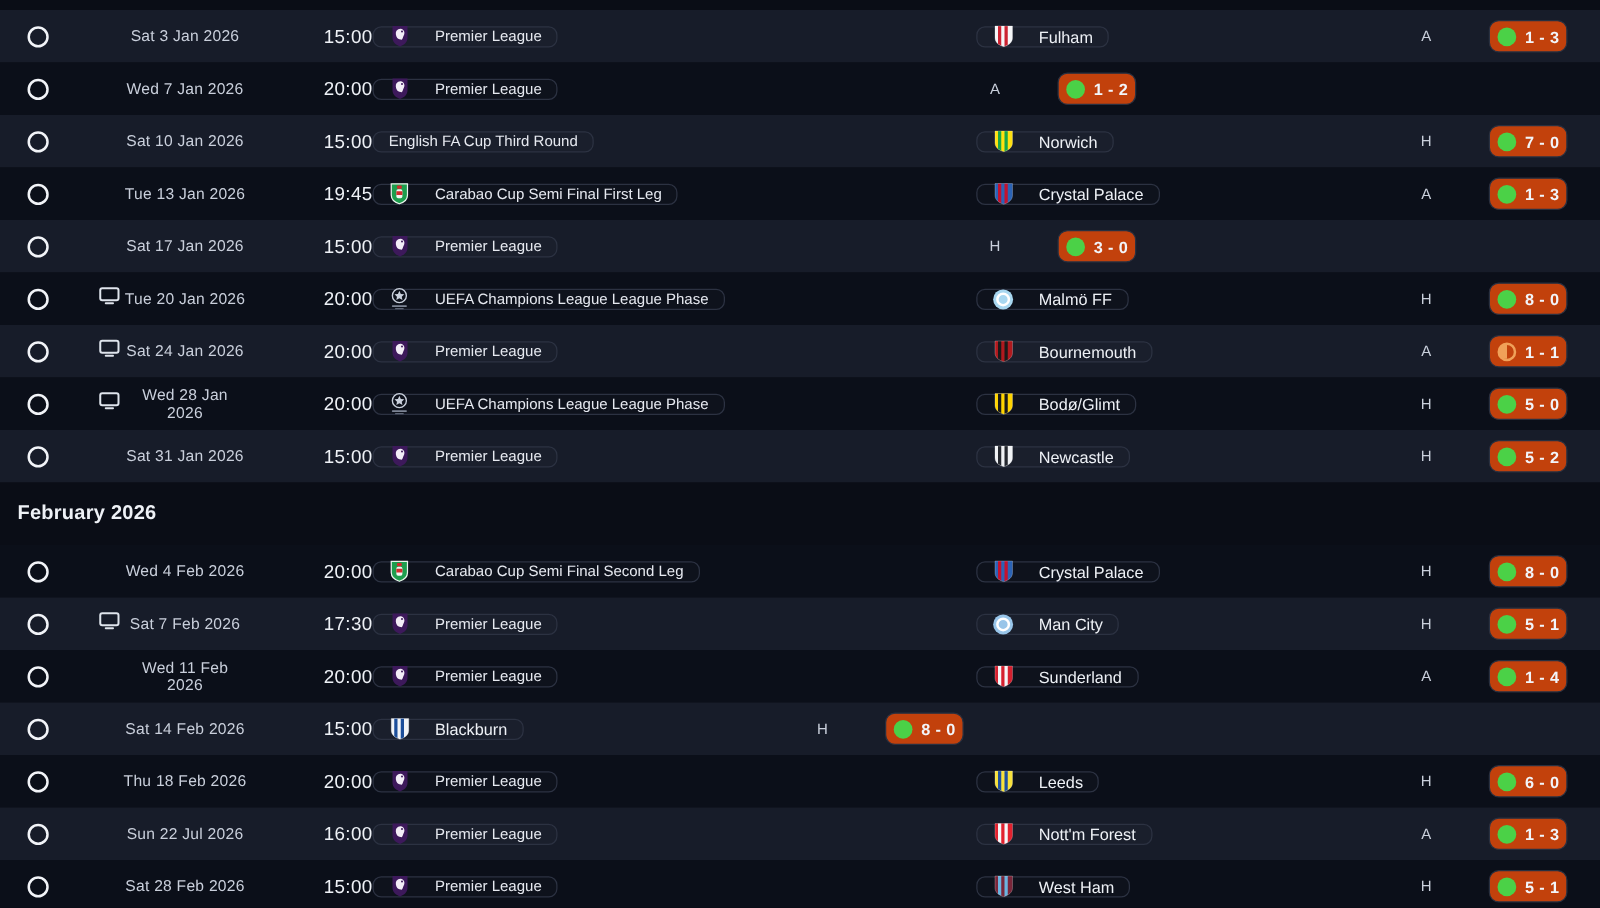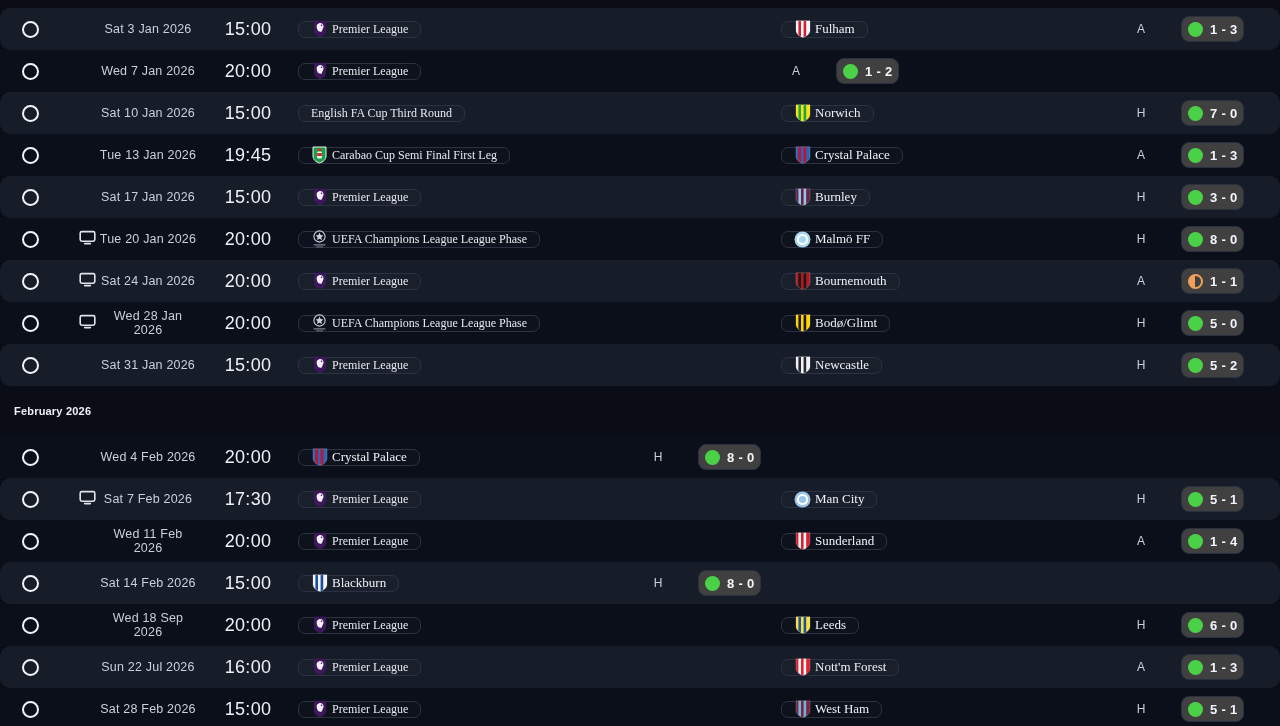--- a/index.html
+++ b/index.html
@@ -13,64 +13,64 @@
   #fixture-list { width:1280px; height:726px; overflow:hidden; }
   .top-spacer { height:8px; }
 
   .fixture-row {
     height:42px;
     display:flex;
     align-items:center;
     background:#0b0f19;
     cursor:pointer;
   }
-  .fixture-row.highlight { background:#171c29;border-radius:10px; }
+  .fixture-row.highlight { background:#171c29; }
 
   .c-status { width:77px; display:flex; align-items:center; }
   .status-circle {
     width:17px; height:17px; margin-left:22px;
     border:2.5px solid #f2f4f8; border-radius:50%;
   }
   .c-tv { width:21px; display:flex; align-items:center; justify-content:center; }
   .c-date { width:100px; text-align:center; font-size:12.5px; color:#c9cfdb; letter-spacing:.2px; }
-  .c-time { width:100px; text-align:center; font-size:18px; font-weight:500; color:#eef1f6; letter-spacing:.3px; }
+  .c-time { width:100px; text-align:right; font-size:15px; font-weight:500; color:#eef1f6; letter-spacing:.3px; }
   .c-comp { width:483px; display:flex; align-items:center; }
   .c-opp  { width:345px; display:flex; align-items:center; }
   .c-ha   { width:30px; text-align:center; font-size:12px; color:#c9cfdb; }
   .c-result { width:124px; display:flex; justify-content:flex-end; }
 
   .pill {
-    display:inline-flex; align-items:center; gap:4px;
+    display:inline-flex; align-items:center; gap:20px;
     height:17px; padding:0 12px;
     border:1px solid #2c3242; border-radius:7px;
     background:rgba(255,255,255,0.015);
-    font-size:12px; color:#e6e9f0; white-space:nowrap;font-family:Liberation Serif, serif;
+    font-size:12px; color:#e6e9f0; white-space:nowrap;
   }
   .pill.no-icon { padding:0 12px; }
   .opp-pill { font-size:13px; color:#eef1f6; }
   .pill .icon { display:inline-flex; align-items:center; justify-content:center; width:17px; }
 
   .result-badge {
-    width:63px; height:26px; margin-right:36px;
+    width:63px; height:26px; margin-right:26px;
     display:flex; align-items:center; gap:7px; padding-left:6px;
-    background:#404040; border:1px solid #293040; border-radius:8px;
+    background:#c2410c; border:1px solid #293040; border-radius:8px;
     font-size:13px; font-weight:600; color:#f2f5fa; letter-spacing:.3px;
   }
   .result-dot { width:15px; height:15px; border-radius:50%; flex:0 0 auto; }
   .result-dot.win  { background:var(--win); }
   .result-dot.draw {
     border:2px solid var(--draw);
     background:linear-gradient(90deg, var(--draw) 50%, transparent 50%);
     width:15px; height:15px;
   }
 
   .section-gap {
     height:50px; display:flex; align-items:center; padding-left:14px;
     background:#0a0d16;
-    font-size:11px; font-weight:700; color:#eef1f6; letter-spacing:.2px;
+    font-size:16px; font-weight:700; color:#eef1f6; letter-spacing:.2px;
   }
 </style>
 </head>
 <body>
 
 <div id="fixture-list">
   <div class="top-spacer"></div>
   <div id="sections-root">
   <div class="fixture-row highlight">
     <div class="c-status">
@@ -261,40 +261,20 @@
         <span class="icon comp-icon">
               <svg width="16" height="18" viewBox="0 0 16 18">
                 <path d="M2 .8h12v9.4c0 3.6-2.6 5.8-6 6.9-3.4-1.1-6-3.3-6-6.9z" fill="#3d195b"></path>
                 <path d="M5.2 4.6c1.4-1.9 4-2.2 5.4-.7 1.2 1.2 1.2 3.1.3 4.6-.6 1-.5 2.1-1.5 3.2-.9-.3-2.8-.2-3.6-1.3C4.6 8.7 4.2 6 5.2 4.6z" fill="#f3eef7"></path>
                 <circle cx="9.6" cy="5.2" r=".8" fill="#3d195b"></circle>
               </svg>
             </span>
         <span class="comp-label">Premier League</span>
       </span>
     </div>
-    <div class="c-opp">
-      <span class="pill opp-pill">
-        <span class="icon crest-icon">
-              <svg width="16" height="18" viewBox="0 0 16 18">
-                <defs>
-                  <clipPath id="crestclip4">
-                    <path d="M1 .8h14v9.4c0 3.7-3 6-7 7.2-4-1.2-7-3.5-7-7.2z"></path>
-                  </clipPath>
-                </defs>
-                <path d="M1 .8h14v9.4c0 3.7-3 6-7 7.2-4-1.2-7-3.5-7-7.2z" fill="#6a1f45"></path>
-                <g clip-path="url(#crestclip4)">
-                  <rect x="3.4" y="0" width="2.6" height="18" fill="#8ec6e8"></rect>
-                  <rect x="8.6" y="0" width="2.6" height="18" fill="#8ec6e8"></rect>
-                </g>
-                <path d="M1 .8h14v9.4c0 3.7-3 6-7 7.2-4-1.2-7-3.5-7-7.2z" fill="none" stroke="rgba(255,255,255,.28)" stroke-width=".7"></path>
-              </svg>
-            </span>
-        <span class="opp-label">Burnley</span>
-      </span>
-    </div>
     <div class="c-ha">H</div>
     <div class="c-result">
       <span class="result-badge">
         <span class="result-dot win"></span>
         <span class="result-score">3 - 0</span>
       </span>
     </div>
   </div>
 
   <div class="fixture-row">
@@ -505,20 +485,33 @@
 
   <div class="fixture-row">
     <div class="c-status">
       <div class="status-circle"></div>
     </div>
     <div class="c-tv">
       <span class="tv-slot"></span>
     </div>
     <div class="c-date">Wed 4 Feb 2026</div>
     <div class="c-time">20:00</div>
+    <div class="c-comp">
+      <span class="pill comp-pill">
+        <span class="icon comp-icon">
+              <svg width="15" height="18" viewBox="0 0 15 18">
+                <path d="M1 1h13v9c0 3.7-2.8 5.9-6.5 7C3.8 15.9 1 13.7 1 10z" fill="#1d9e4d" stroke="#e9f4ec" stroke-width="1"></path>
+                <rect x="5.6" y="2.4" width="3.8" height="2.6" rx=".6" fill="#d02c2c"></rect>
+                <rect x="5.1" y="5.4" width="4.8" height="7.2" rx="1.4" fill="#f2f5f2"></rect>
+                <rect x="5.1" y="7" width="4.8" height="3" fill="#d02c2c"></rect>
+              </svg>
+            </span>
+        <span class="comp-label">Carabao Cup Semi Final Second Leg</span>
+      </span>
+    </div>
     <div class="c-opp">
       <span class="pill opp-pill">
         <span class="icon crest-icon">
               <svg width="16" height="18" viewBox="0 0 16 18">
                 <defs>
                   <clipPath id="crestclip8">
                     <path d="M1 .8h14v9.4c0 3.7-3 6-7 7.2-4-1.2-7-3.5-7-7.2z"></path>
                   </clipPath>
                 </defs>
                 <path d="M1 .8h14v9.4c0 3.7-3 6-7 7.2-4-1.2-7-3.5-7-7.2z" fill="#2b63b5"></path>
@@ -673,21 +666,21 @@
     </div>
   </div>
 
   <div class="fixture-row">
     <div class="c-status">
       <div class="status-circle"></div>
     </div>
     <div class="c-tv">
       <span class="tv-slot"></span>
     </div>
-    <div class="c-date">Wed 18 Sep 2026</div>
+    <div class="c-date">Thu 18 Feb 2026</div>
     <div class="c-time">20:00</div>
     <div class="c-comp">
       <span class="pill comp-pill">
         <span class="icon comp-icon">
               <svg width="16" height="18" viewBox="0 0 16 18">
                 <path d="M2 .8h12v9.4c0 3.6-2.6 5.8-6 6.9-3.4-1.1-6-3.3-6-6.9z" fill="#3d195b"></path>
                 <path d="M5.2 4.6c1.4-1.9 4-2.2 5.4-.7 1.2 1.2 1.2 3.1.3 4.6-.6 1-.5 2.1-1.5 3.2-.9-.3-2.8-.2-3.6-1.3C4.6 8.7 4.2 6 5.2 4.6z" fill="#f3eef7"></path>
                 <circle cx="9.6" cy="5.2" r=".8" fill="#3d195b"></circle>
               </svg>
             </span>

